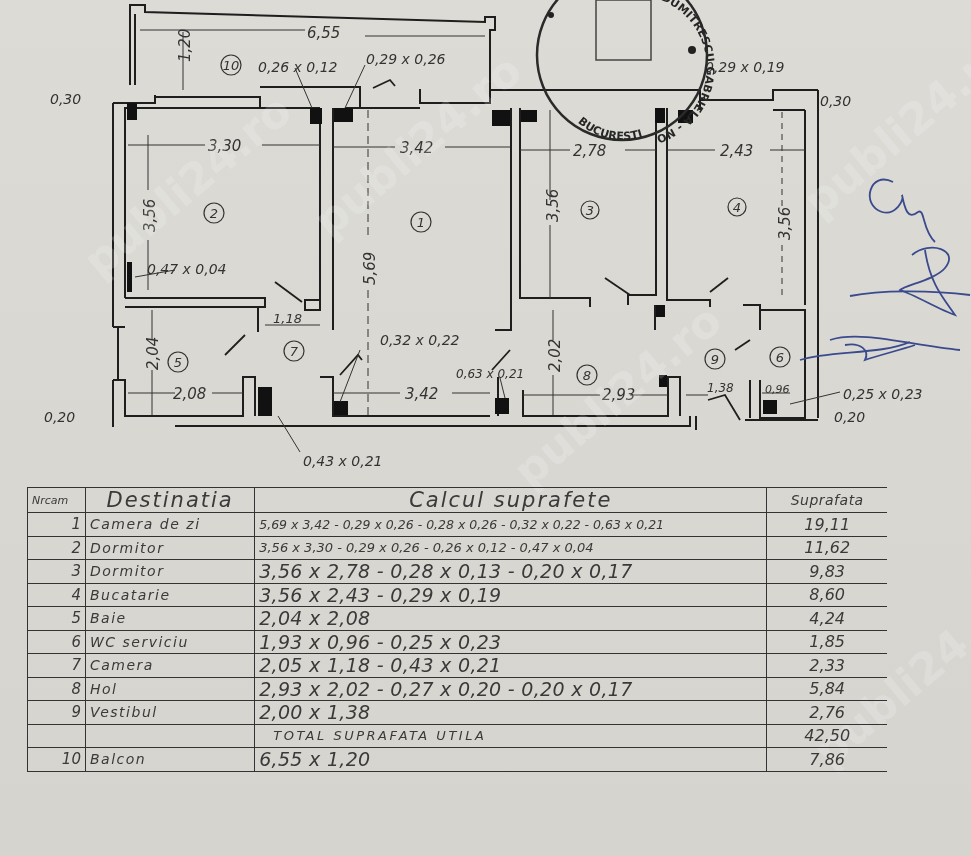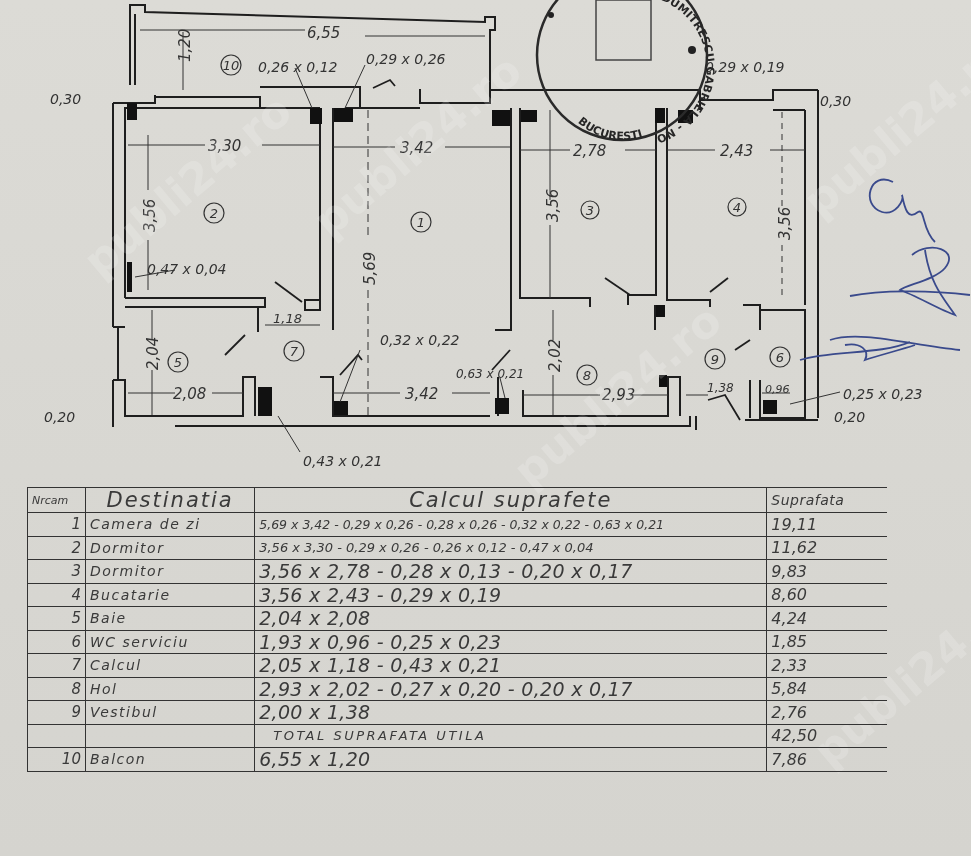--- a/index.html
+++ b/index.html
@@ -32,21 +32,21 @@
       border-bottom: 1.5px solid #333;
       height: 22.5px; padding: 0 4px;
       font-weight: normal;
       white-space: nowrap;
       overflow: hidden;
     }
     .tbl th { height: 22px; font-size: 21px; letter-spacing: 2px; }
     .c-nr { width: 55px; border-left: 1.5px solid #333; border-right: 1.5px solid #333; text-align: right; font-size: 15px; }
     .c-dest { width: 176px; border-right: 1.5px solid #333; font-size: 14px; letter-spacing: 1.5px; }
     .c-calc { width: 536px; border-right: 1.5px solid #333; font-size: 19px; letter-spacing: 0.3px; }
-    .c-sup { width: 130px; text-align: left; font-size: 16px; }
+    .c-sup { width: 130px; text-align: center; font-size: 16px; }
     .tbl th.c-nr { font-size: 11px; letter-spacing: 0; text-align: left; }
     .tbl th.c-sup { font-size: 14px; letter-spacing: 0.5px; }
     .tbl th.c-calc { text-align: center; margin-top: 12px; }
     .total-label { letter-spacing: 2.5px; padding-left: 18px !important; font-size: 13px !important; }
     .watermark {
       position: absolute; font-size: 44px; font-weight: bold; color: rgba(255,255,255,0.18);
       transform: rotate(-40deg); pointer-events: none; font-family: "DejaVu Sans", sans-serif;
     }
   </style>
 </head>
@@ -296,21 +296,21 @@
       <td class="c-sup">4,24</td>
     </tr>
     <tr>
       <td class="c-nr">6</td>
       <td class="c-dest">WC serviciu</td>
       <td class="c-calc">1,93 x 0,96 - 0,25 x 0,23</td>
       <td class="c-sup">1,85</td>
     </tr>
     <tr>
       <td class="c-nr">7</td>
-      <td class="c-dest">Calcul</td>
+      <td class="c-dest">Camera</td>
       <td class="c-calc">2,05 x 1,18 - 0,43 x 0,21</td>
       <td class="c-sup">2,33</td>
     </tr>
     <tr>
       <td class="c-nr">8</td>
       <td class="c-dest">Hol</td>
       <td class="c-calc">2,93 x 2,02 - 0,27 x 0,20 - 0,20 x 0,17</td>
       <td class="c-sup">5,84</td>
     </tr>
     <tr>

